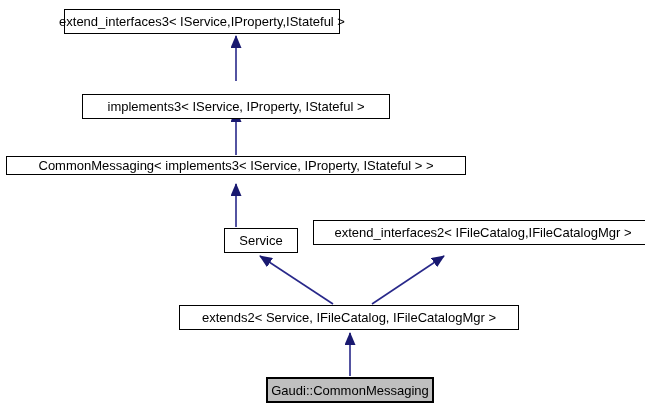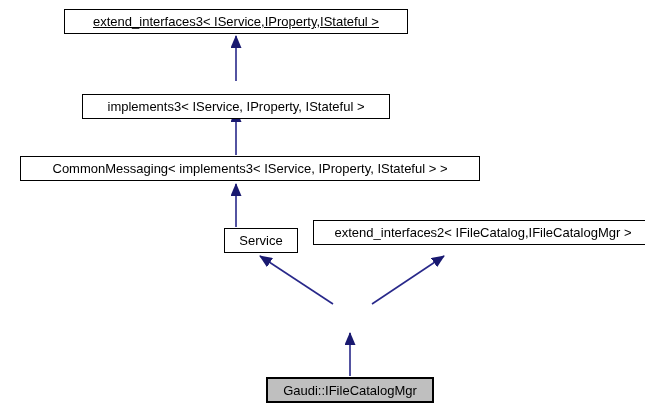--- a/index.html
+++ b/index.html
@@ -55,26 +55,27 @@
       </marker>
     </defs>
     <line x1="236" y1="81" x2="236" y2="36" stroke="#28288a" stroke-width="1.6" marker-end="url(#arrowhead)"></line>
     <line x1="236" y1="155" x2="236" y2="110" stroke="#28288a" stroke-width="1.6" marker-end="url(#arrowhead)"></line>
     <line x1="236" y1="227" x2="236" y2="184" stroke="#28288a" stroke-width="1.6" marker-end="url(#arrowhead)"></line>
     <line x1="333" y1="304" x2="260" y2="256" stroke="#28288a" stroke-width="1.6" marker-end="url(#arrowhead)"></line>
     <line x1="372" y1="304" x2="444" y2="256" stroke="#28288a" stroke-width="1.6" marker-end="url(#arrowhead)"></line>
     <line x1="350" y1="376" x2="350" y2="333" stroke="#28288a" stroke-width="1.6" marker-end="url(#arrowhead)"></line>
   </svg>
 
-  <div class="node" style="left:64px; top:9px; width:344px; height:25px;text-decoration:underline;">extend_interfaces3&lt; IService,IProperty,IStateful &gt;</div>
+  <div class="node" style="left:64px; top:9px; width:276px; height:25px;">extend_interfaces3&lt; IService,IProperty,IStateful &gt;</div>
 
   <div class="node" style="left:82px; top:82px; width:308px; height:25px;margin-top:12px;">implements3&lt; IService, IProperty, IStateful &gt;</div>
 
-  <div class="node" style="left:20px; top:156px; width:460px; height:25px;">CommonMessaging&lt; implements3&lt; IService, IProperty, IStateful &gt; &gt;</div>
+  <div class="node" style="left:6px; top:156px; width:460px; height:19px;">CommonMessaging&lt; implements3&lt; IService, IProperty, IStateful &gt; &gt;</div>
 
   <div class="node" style="left:198px; top:228px; width:74px; height:25px;margin-left:26px;">Service</div>
 
   <div class="node" style="left:296px; top:220px; width:340px; height:25px;margin-left:17px;">extend_interfaces2&lt; IFileCatalog,IFileCatalogMgr &gt;</div>
 
+  <div class="node" style="left:179px; top:305px; width:340px; height:25px;">extends2&lt; Service, IFileCatalog, IFileCatalogMgr &gt;</div>
 
-  <div class="node highlight" style="left:266px; top:377px; width:168px; height:26px;">Gaudi::IFileCatalogMgr</div>
+  <div class="node highlight" style="left:266px; top:377px; width:168px; height:26px;">Gaudi::CommonMessaging</div>
 
 </div>
 
 </body></html>

